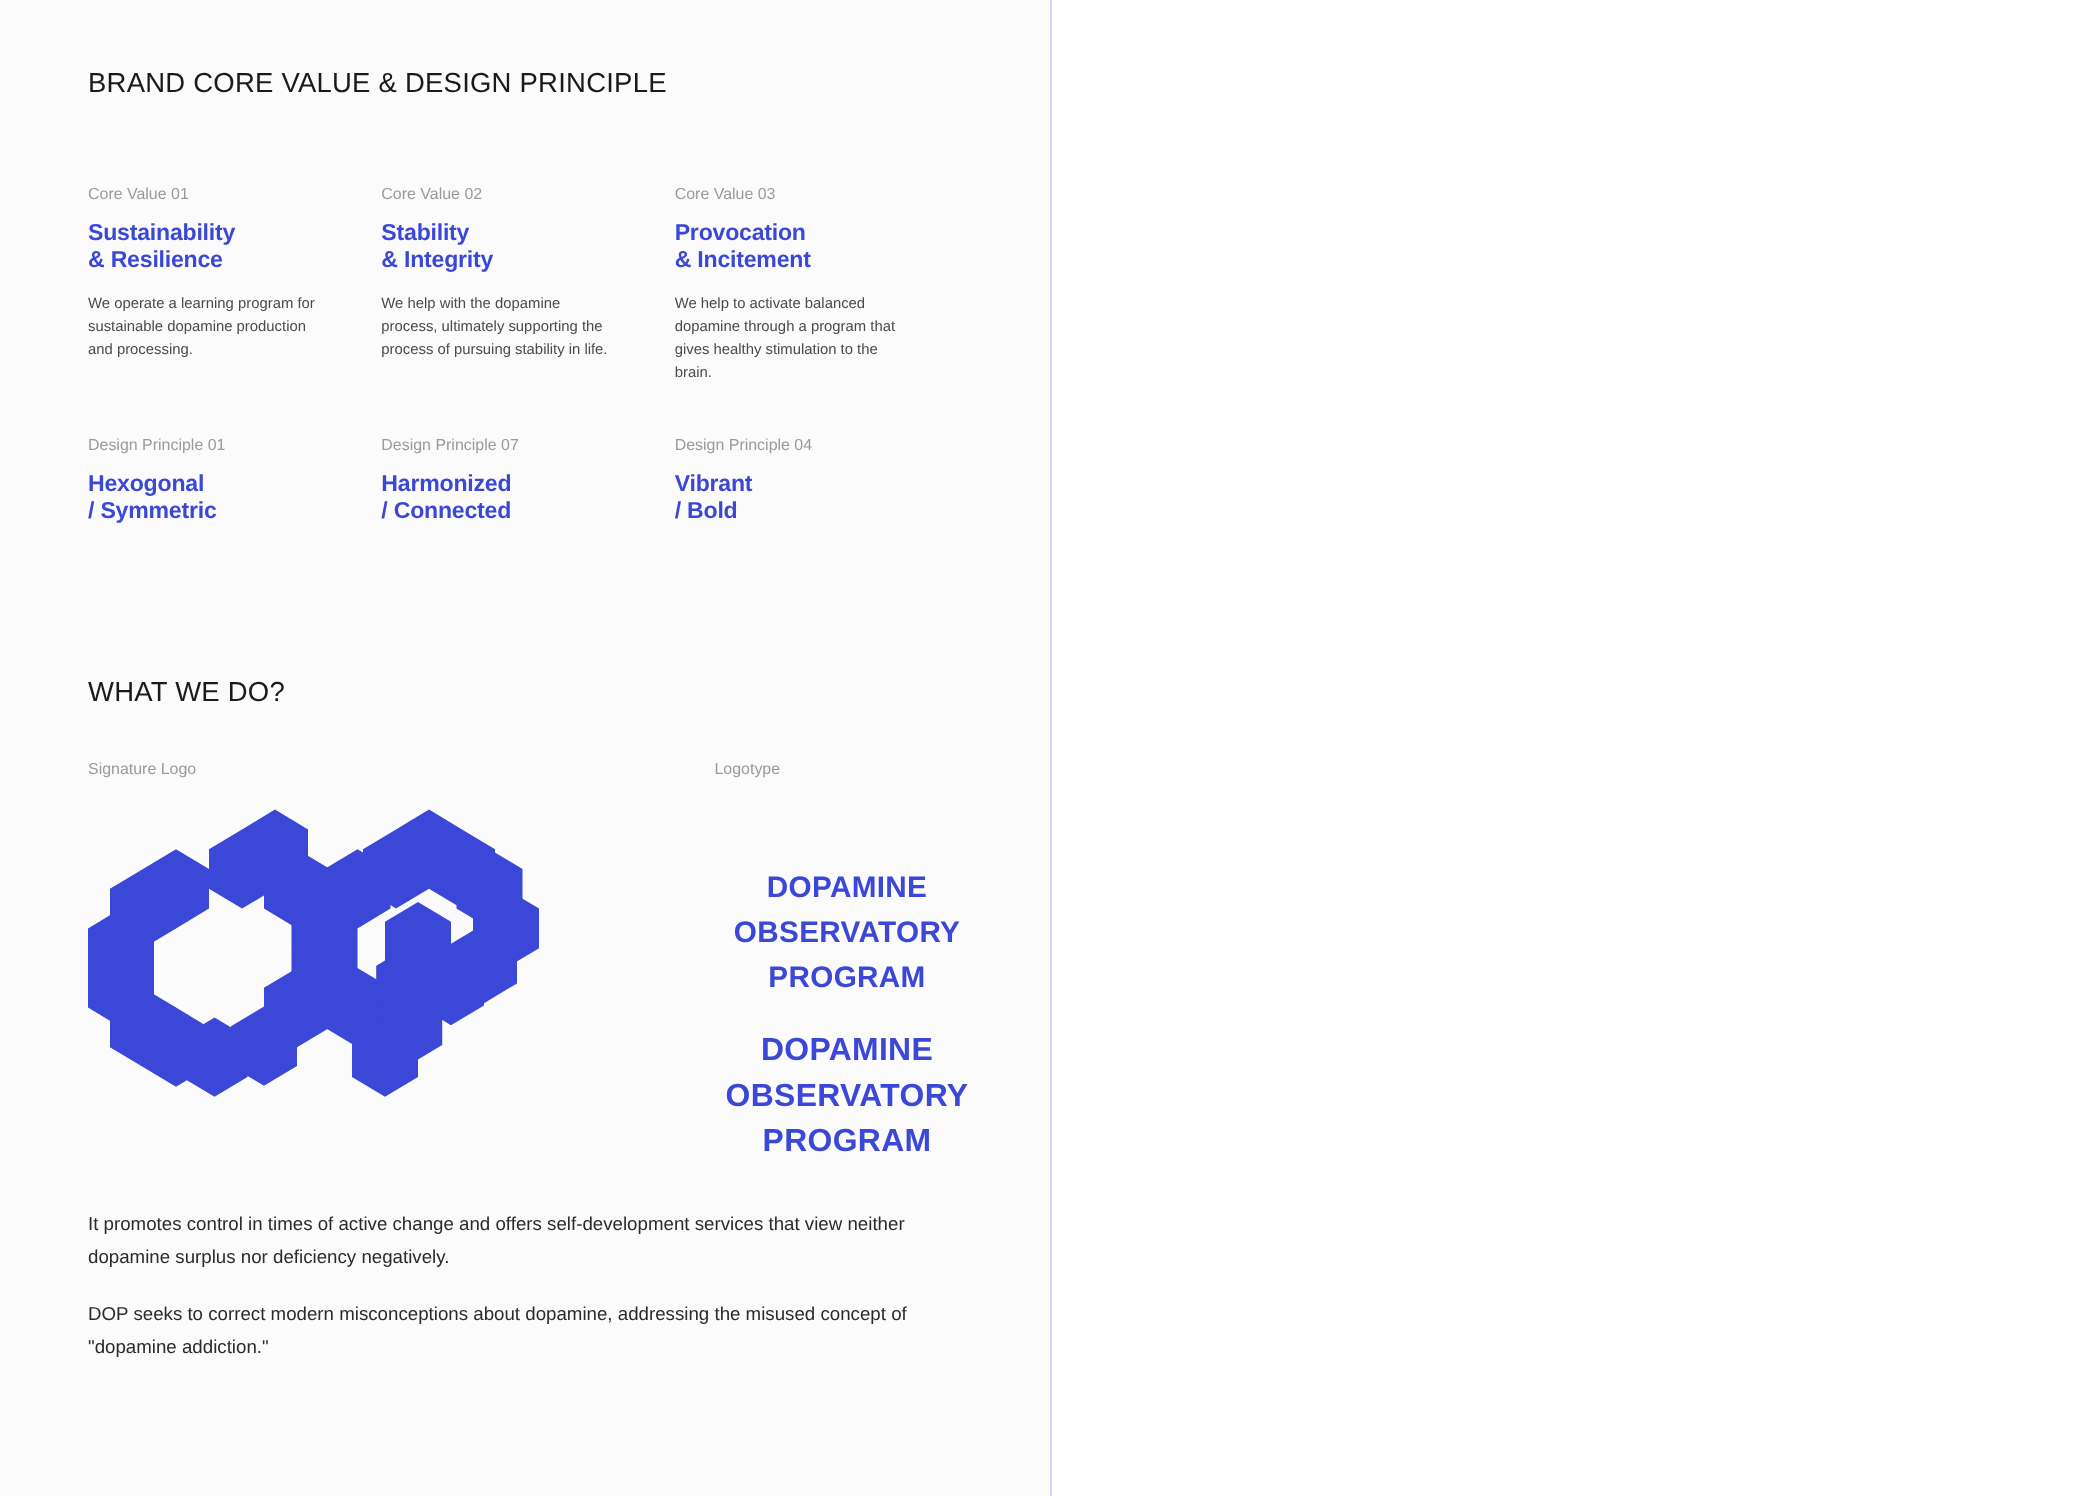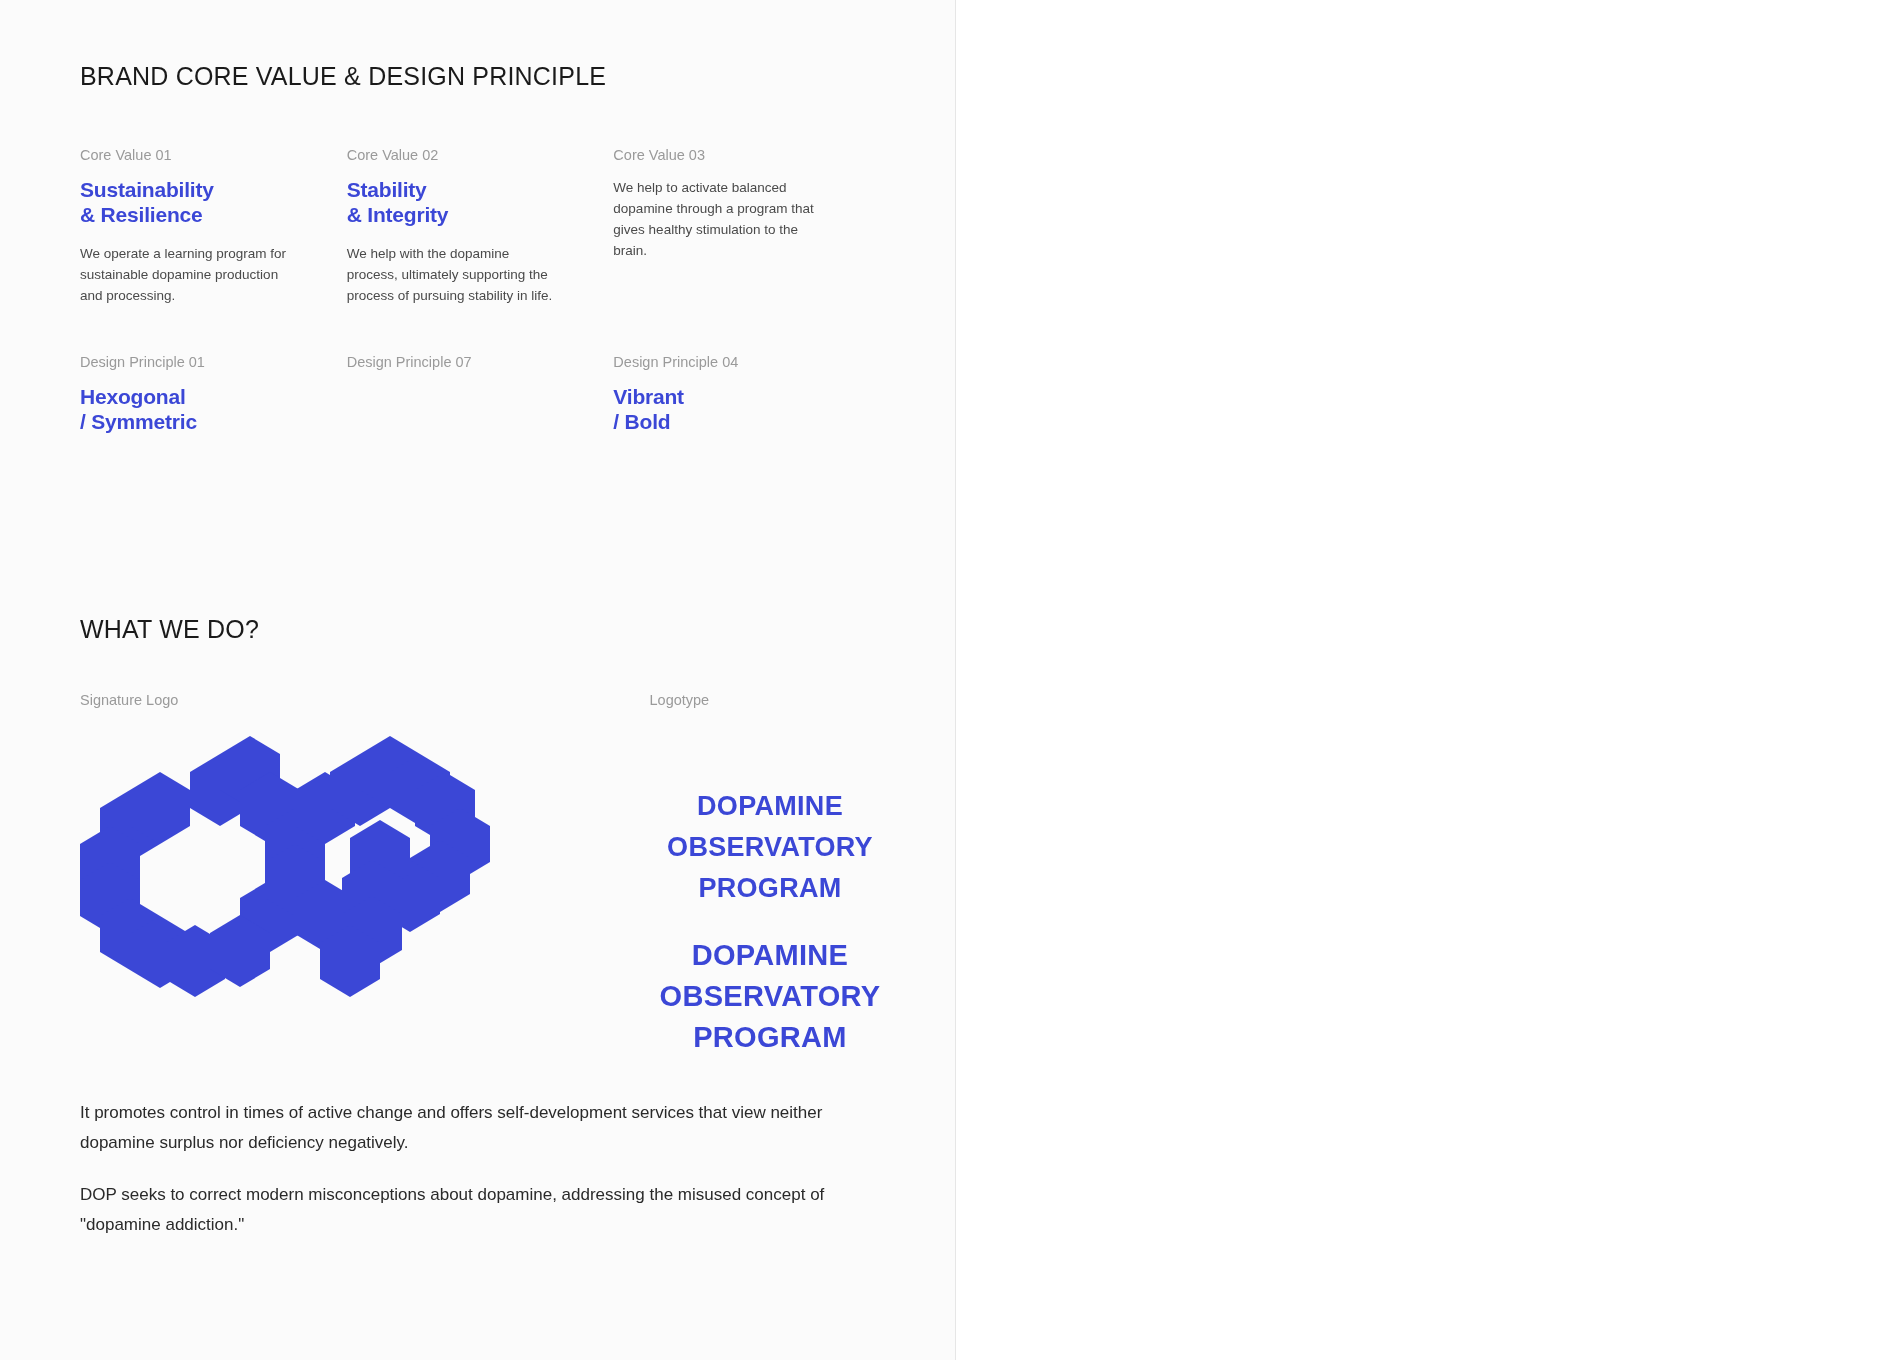--- a/index.html
+++ b/index.html
@@ -41,21 +41,21 @@
     font-weight: 400;
   }
 
   
   .brand-block { position: absolute; left: 80px; top: 62px; width: 800px; }
   .core-grid {
     display: flex;
     margin-top: 56px;
     gap: 0;
   }
-  .core-col { width: 290px; }
+  .core-col { width: 290px; margin-top: 22px; }
   .core-label {
     font-size: 14.5px;
     color: #9a9a9a;
     margin-bottom: 14px;
     font-weight: 400;
   }
   .core-head {
     font-size: 21px;
     line-height: 25px;
     color: #3b47d6;
@@ -139,34 +139,42 @@
         <div class="core-col">
           <div class="core-label">Core Value 02</div>
           <div class="core-head">
             <div>Stability</div>
             <div>&amp; Integrity</div>
           </div>
           <div class="core-body">We help with the dopamine process, ultimately supporting the process of pursuing stability in life.</div>
         </div>
         <div class="core-col">
           <div class="core-label">Core Value 03</div>
+          <div class="core-head">
+            <div>Provocation</div>
+            <div>&amp; Incitement</div>
+          </div>
           <div class="core-body">We help to activate balanced dopamine through a program that gives healthy stimulation to the brain.</div>
         </div>
       </div>
 
       <div class="principle-grid">
         <div class="principle-col">
           <div class="principle-label">Design Principle 01</div>
           <div class="principle-head">
             <div>Hexogonal</div>
             <div>/ Symmetric</div>
           </div>
         </div>
         <div class="principle-col">
           <div class="principle-label">Design Principle 07</div>
+          <div class="principle-head">
+            <div>Harmonized</div>
+            <div>/ Connected</div>
+          </div>
         </div>
         <div class="principle-col">
           <div class="principle-label">Design Principle 04</div>
           <div class="principle-head">
             <div>Vibrant</div>
             <div>/ Bold</div>
           </div>
         </div>
       </div>
     </div>

